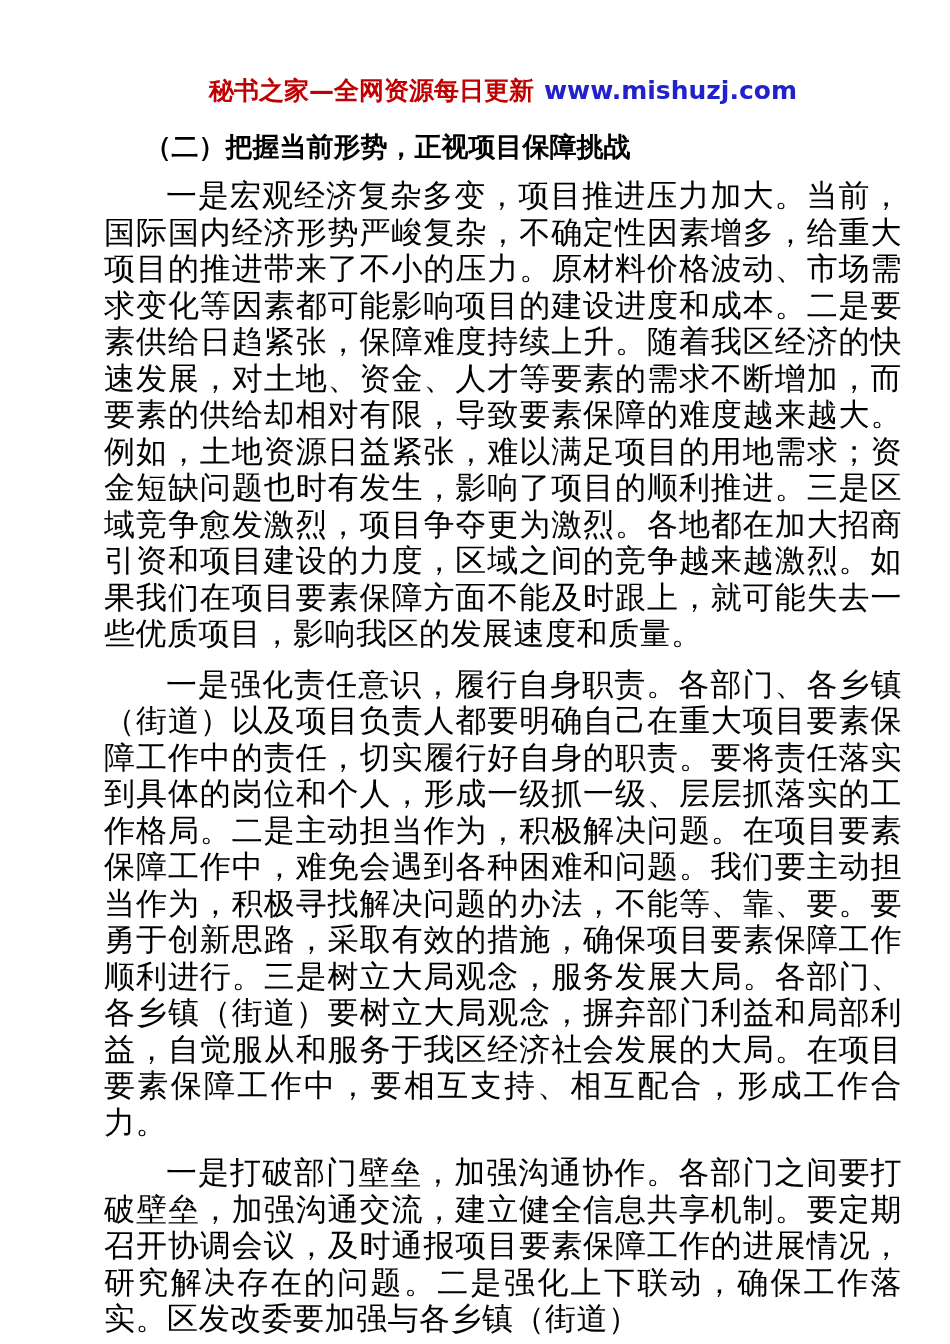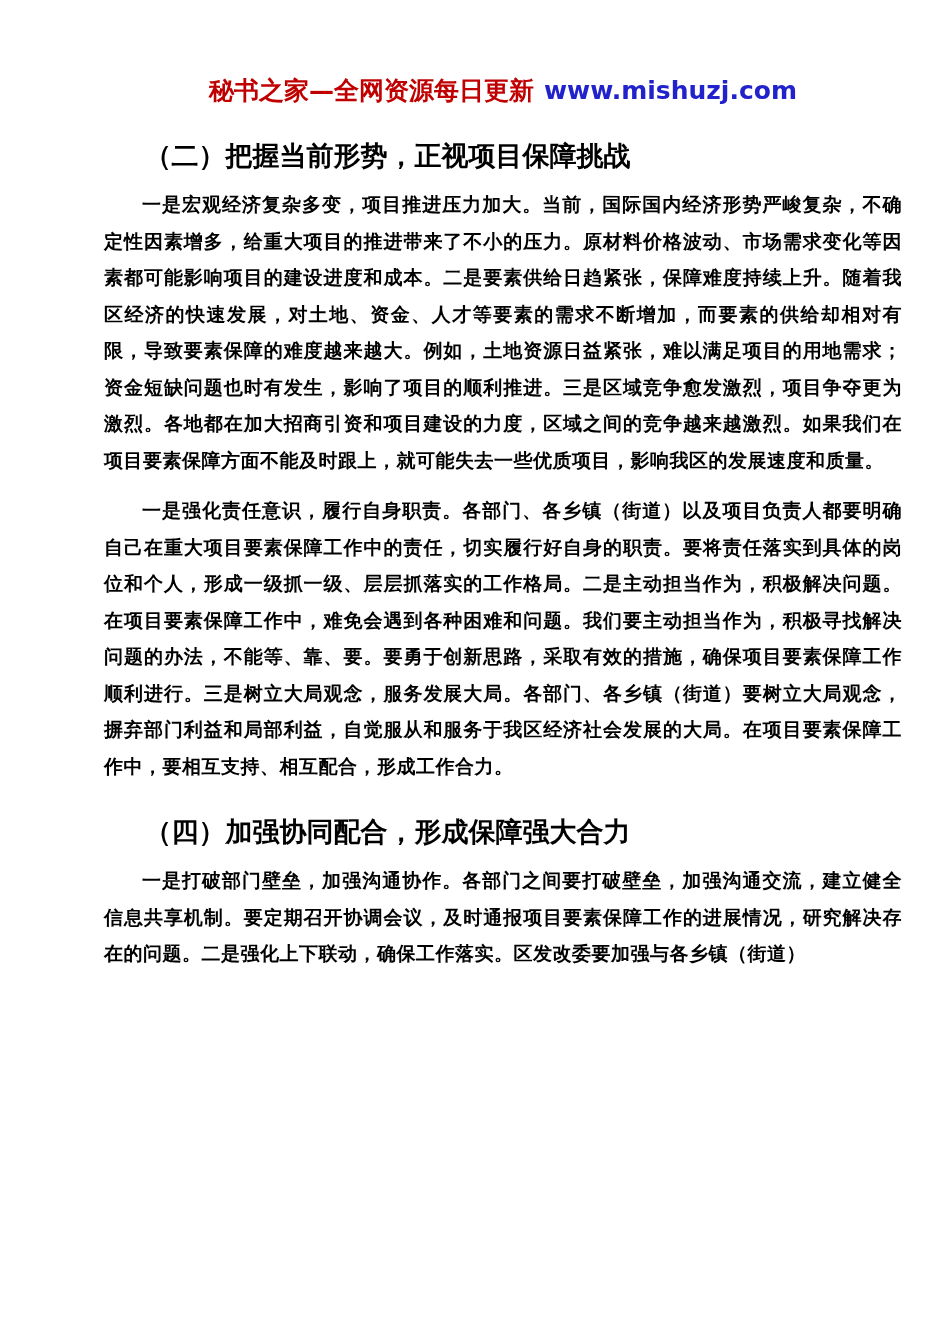--- a/index.html
+++ b/index.html
@@ -32,27 +32,27 @@
   .site-header .url {
     color: #2222cc;
     text-decoration: none;
     margin-left: 10px;
     cursor: pointer;
   }
   .sec-heading {
     font-size: 27px;
     line-height: 37px;
     font-weight: bold;
-    margin: 29px 0 12px 0;
+    margin: 20px 0 12px 0;
     text-indent: 1.5em;
   }
   .sec-body {
-    font-size: 19px;
+    font-size: 31px;
     line-height: 36.5px;
-    font-weight: bold;
+    font-weight: normal;
     margin: 0 0 14px 0;
     text-indent: 2em;
     text-align: justify;
     text-justify: inter-ideograph;
     letter-spacing: 0.5px;
   }
 </style>
 </head>
 <body>
 
@@ -60,16 +60,15 @@
 
   <div class="site-header">
     <span class="brand">秘书之家</span><span class="tagline">—全网资源每日更新</span><a class="url">www.mishuzj.com</a>
   </div>
 
   <h2 class="sec-heading">（二）把握当前形势，正视项目保障挑战</h2>
   <p class="sec-body">一是宏观经济复杂多变，项目推进压力加大。当前，国际国内经济形势严峻复杂，不确定性因素增多，给重大项目的推进带来了不小的压力。原材料价格波动、市场需求变化等因素都可能影响项目的建设进度和成本。二是要素供给日趋紧张，保障难度持续上升。随着我区经济的快速发展，对土地、资金、人才等要素的需求不断增加，而要素的供给却相对有限，导致要素保障的难度越来越大。例如，土地资源日益紧张，难以满足项目的用地需求；资金短缺问题也时有发生，影响了项目的顺利推进。三是区域竞争愈发激烈，项目争夺更为激烈。各地都在加大招商引资和项目建设的力度，区域之间的竞争越来越激烈。如果我们在项目要素保障方面不能及时跟上，就可能失去一些优质项目，影响我区的发展速度和质量。</p>
 
   <p class="sec-body">一是强化责任意识，履行自身职责。各部门、各乡镇（街道）以及项目负责人都要明确自己在重大项目要素保障工作中的责任，切实履行好自身的职责。要将责任落实到具体的岗位和个人，形成一级抓一级、层层抓落实的工作格局。二是主动担当作为，积极解决问题。在项目要素保障工作中，难免会遇到各种困难和问题。我们要主动担当作为，积极寻找解决问题的办法，不能等、靠、要。要勇于创新思路，采取有效的措施，确保项目要素保障工作顺利进行。三是树立大局观念，服务发展大局。各部门、各乡镇（街道）要树立大局观念，摒弃部门利益和局部利益，自觉服从和服务于我区经济社会发展的大局。在项目要素保障工作中，要相互支持、相互配合，形成工作合力。</p>
 
-  <h2 class="sec-heading">（四）加强协同配合，形成保障强大合力</h2>
   <p class="sec-body">一是打破部门壁垒，加强沟通协作。各部门之间要打破壁垒，加强沟通交流，建立健全信息共享机制。要定期召开协调会议，及时通报项目要素保障工作的进展情况，研究解决存在的问题。二是强化上下联动，确保工作落实。区发改委要加强与各乡镇（街道）</p>
 
 </div>
 
 </body></html>

